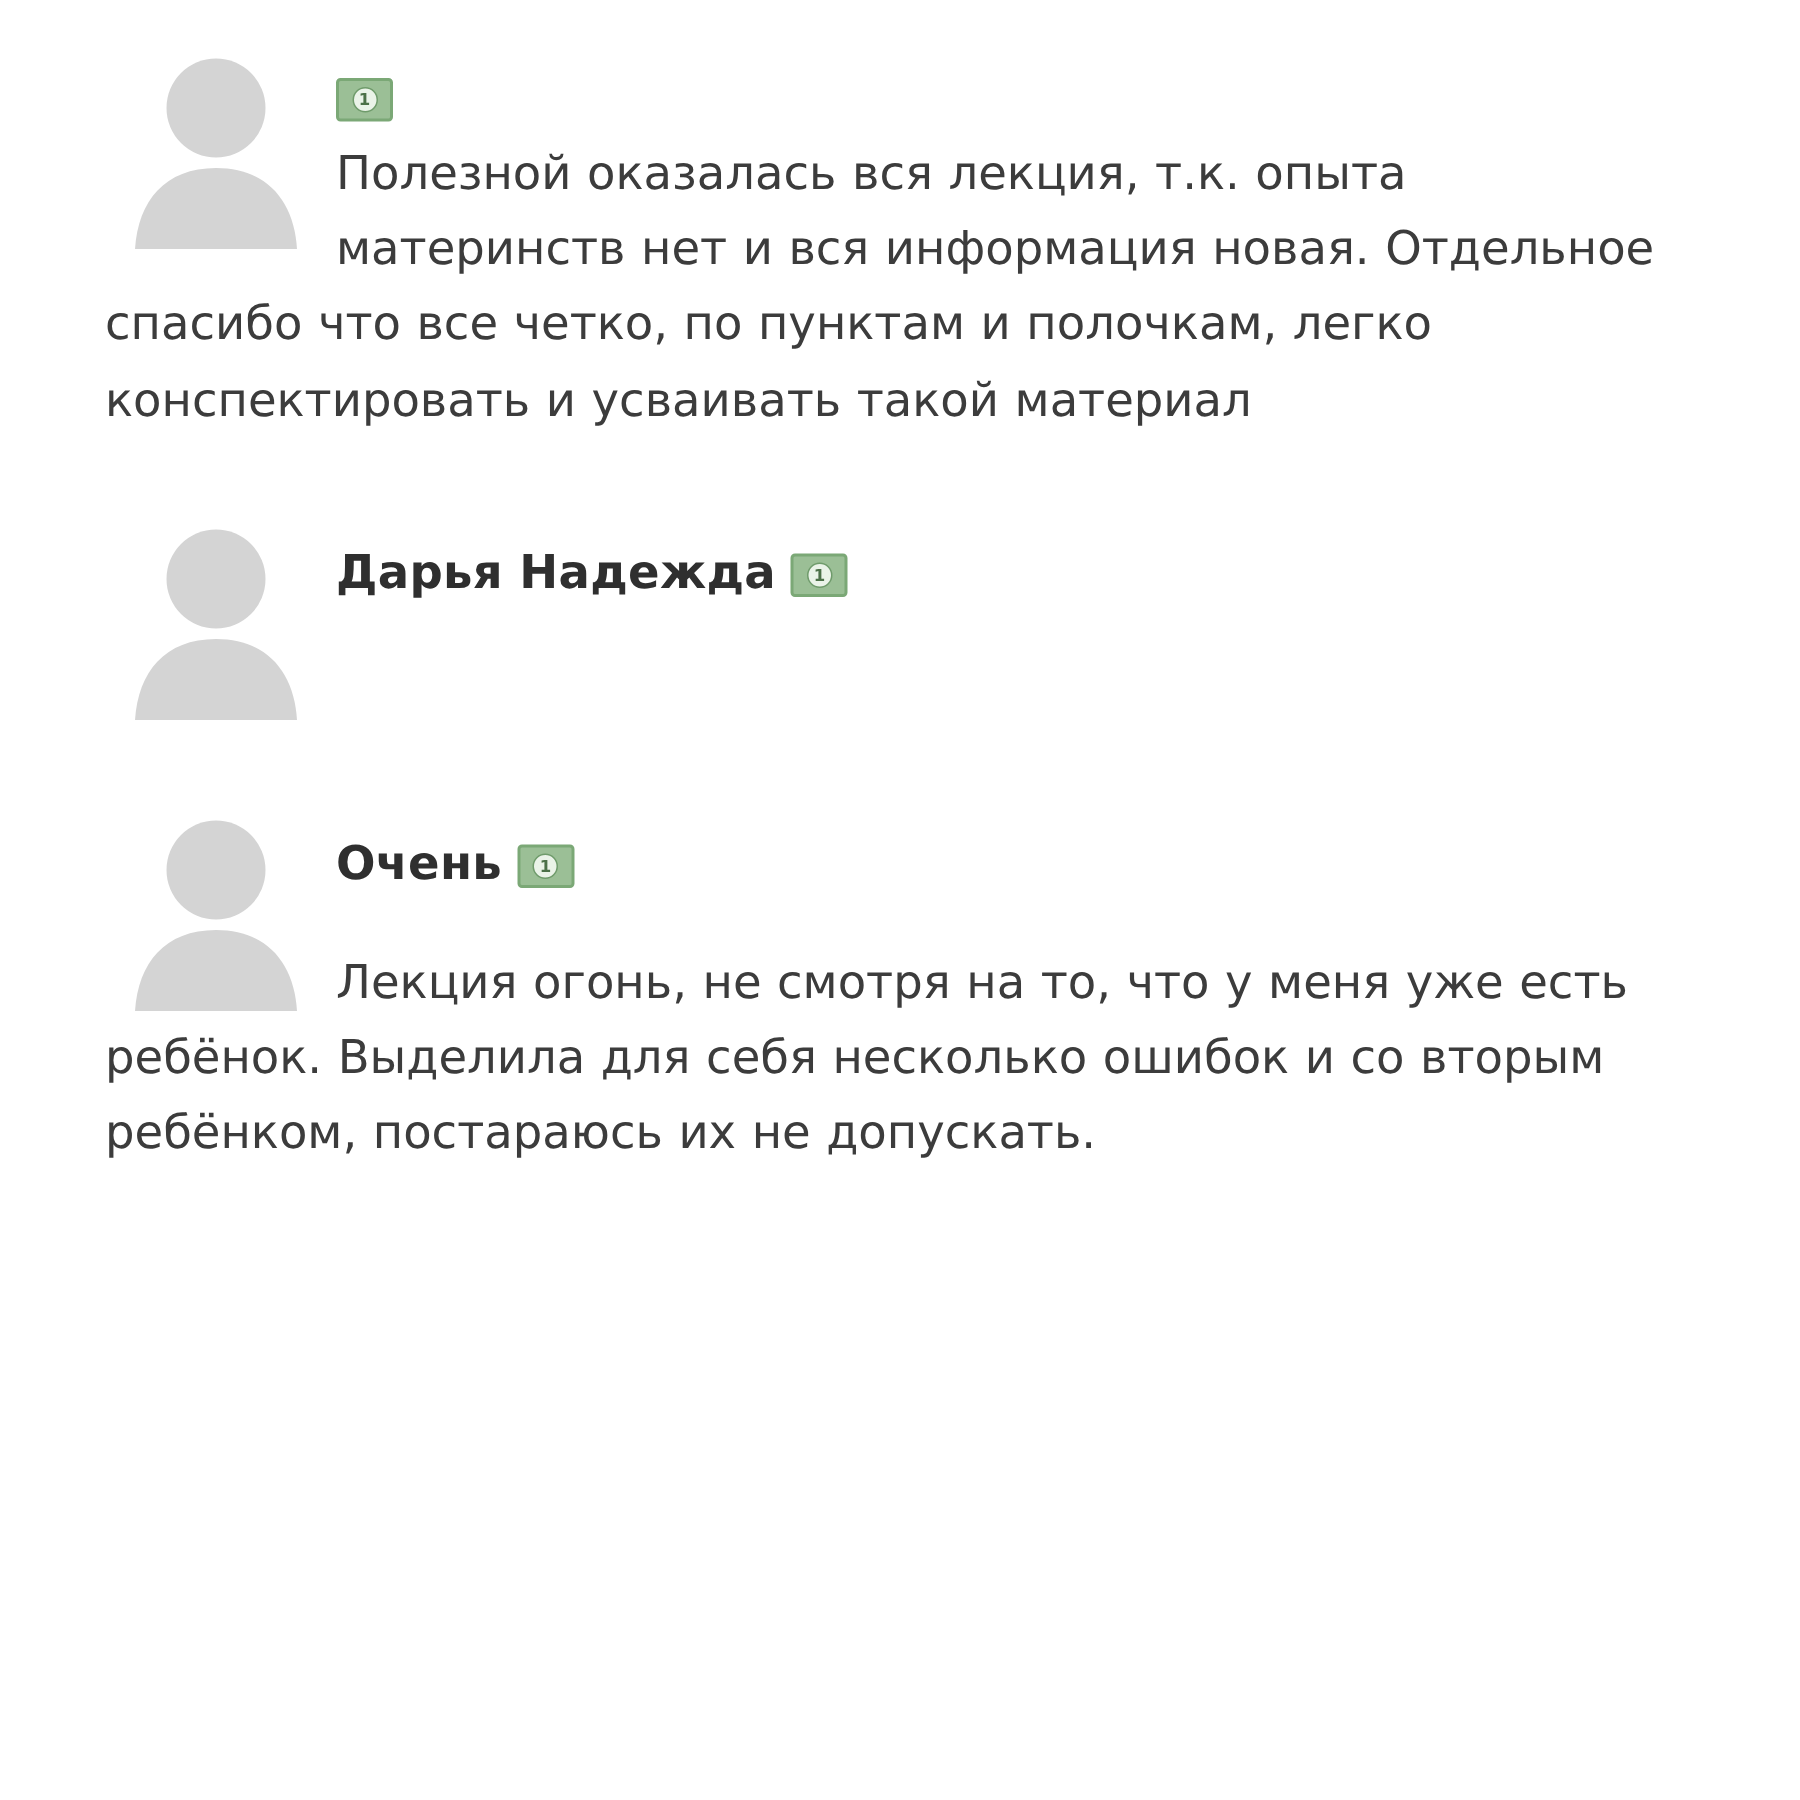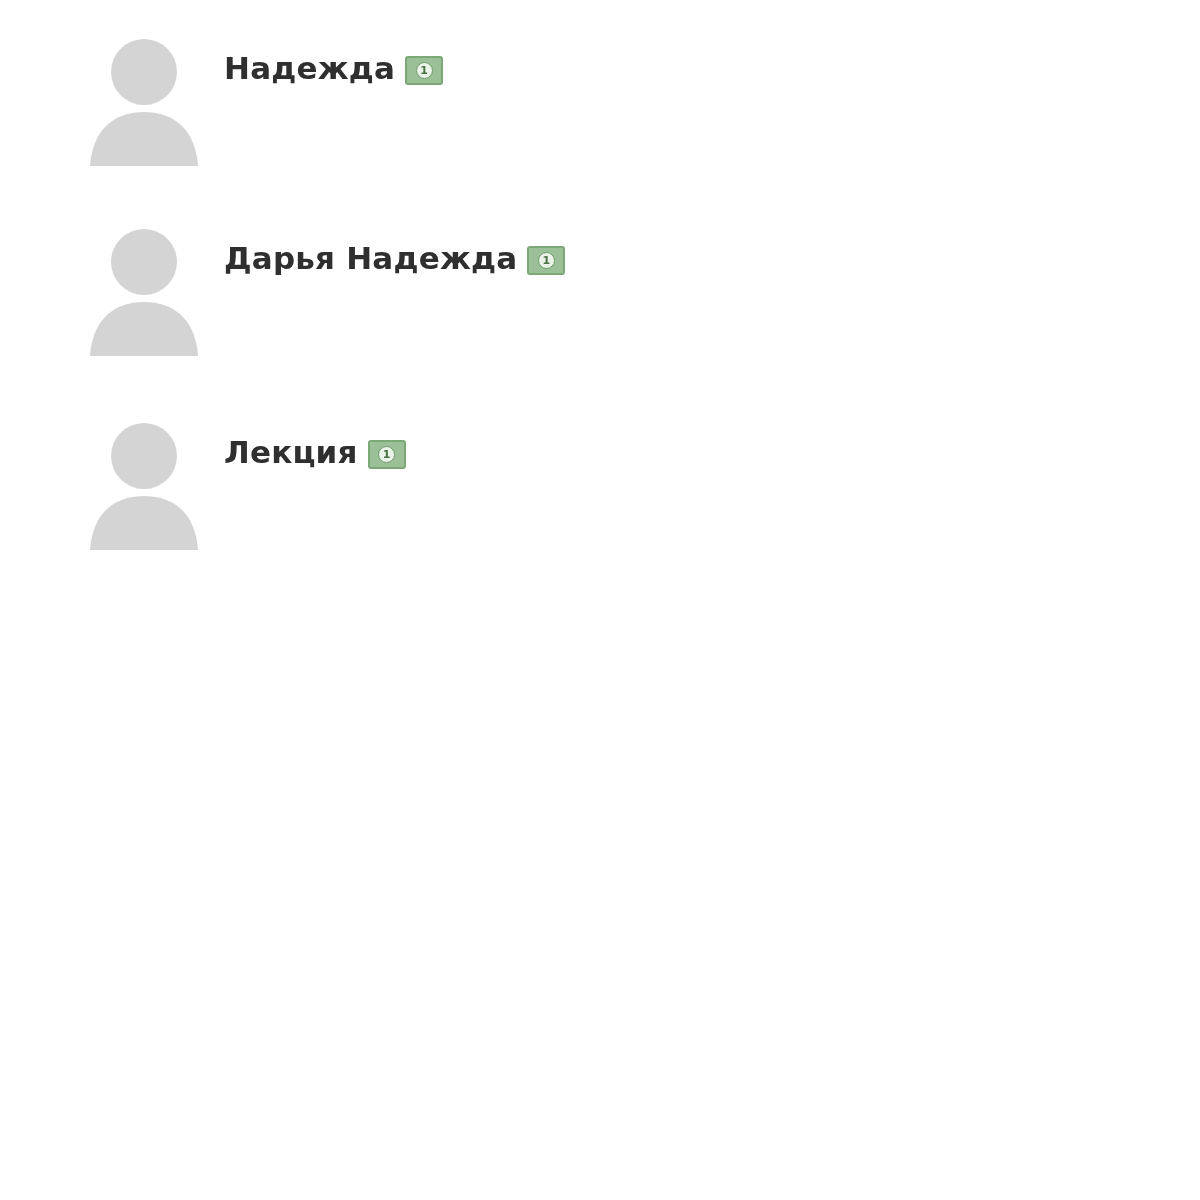--- a/index.html
+++ b/index.html
@@ -98,26 +98,26 @@
 
   <div class="comment">
     <div class="block">
       <div class="avatar">
         <svg width="148" height="140" viewBox="0 0 148 140" xmlns="http://www.w3.org/2000/svg" aria-hidden="true">
           <circle cx="74" cy="44" r="33" fill="#d4d4d4"></circle>
           <path d="M74 84 C 40 84, 22 106, 20 138 L 128 138 C 126 106, 108 84, 74 84 Z" fill="#d4d4d4"></path>
         </svg>
       </div>
       <div class="name-row">
-        <span class="author-name">Надежда</span>
         <span class="money-badge">
           <span class="inner">1</span>
         </span>
       </div>
       <div class="spacer-sm"></div>
+      <p class="comment-body body-text">Полезной оказалась вся лекция, т.к. опыта материнств нет и вся информация новая. Отдельное спасибо что все четко, по пунктам и полочкам, легко конспектировать и усваивать такой материал</p>
     </div>
   </div>
 
   <div class="spacer-md"></div>
 
   <div class="comment">
     <div class="block">
       <div class="avatar">
         <svg width="148" height="140" viewBox="0 0 148 140" xmlns="http://www.w3.org/2000/svg" aria-hidden="true">
           <circle cx="74" cy="44" r="33" fill="#d4d4d4"></circle>
@@ -138,22 +138,23 @@
 
   <div class="comment">
     <div class="block">
       <div class="avatar">
         <svg width="148" height="140" viewBox="0 0 148 140" xmlns="http://www.w3.org/2000/svg" aria-hidden="true">
           <circle cx="74" cy="44" r="33" fill="#d4d4d4"></circle>
           <path d="M74 84 C 40 84, 22 106, 20 138 L 128 138 C 126 106, 108 84, 74 84 Z" fill="#d4d4d4"></path>
         </svg>
       </div>
       <div class="name-row">
-        <span class="author-name">Лекция</span>
+        <span class="author-name">Очень</span>
         <span class="money-badge">
           <span class="inner">1</span>
         </span>
       </div>
       <div class="spacer-md"></div>
+      <p class="comment-body body-text">Лекция огонь, не смотря на то, что у меня уже есть ребёнок. Выделила для себя несколько ошибок и со вторым ребёнком, постараюсь их не допускать.</p>
     </div>
   </div>
 
 </div>
 
 </body></html>

